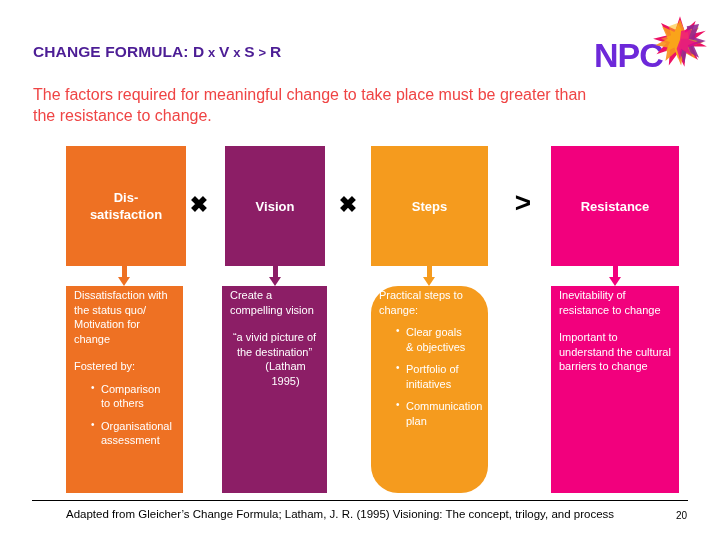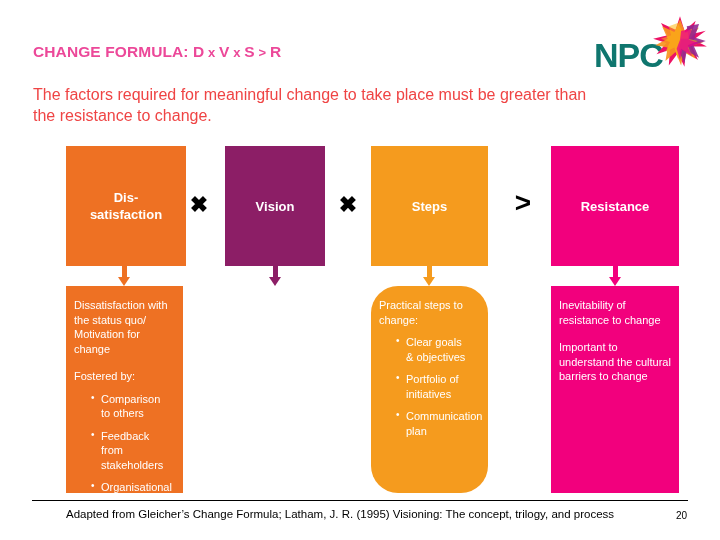--- a/index.html
+++ b/index.html
@@ -21,21 +21,21 @@
     height: 540px;
   }
 
   
   .slide-title {
     position: absolute;
     left: 33px;
     top: 43px;
     font-size: 15.5px;
     font-weight: bold;
-    color: #ec4899;
+    color: #4c1d95;
     letter-spacing: 0.1px;
     white-space: nowrap;
   }
   .slide-title .op {
     font-size: 13px;
     font-weight: bold;
   }
   .subtitle {
     position: absolute;
     left: 33px;
@@ -53,21 +53,21 @@
     top: 14px;
     width: 114px;
     height: 62px;
   }
   .logo-text {
     position: absolute;
     left: 0px;
     top: 22px;
     font-size: 34px;
     font-weight: bold;
-    color: #0f766e;
+    color: #6d28d9;
     letter-spacing: -1px;
     font-family: "Liberation Sans", sans-serif;
   }
   .logo-star {
     position: absolute;
     right: 0px;
     top: 0px;
     width: 56px;
     height: 56px;
   }
@@ -144,21 +144,21 @@
   .c4 { left: 613px; }
 
   
   .botbox {
     position: absolute;
     top: 286px;
     height: 207px;
     color: #ffffff;
     font-size: 11px;
     line-height: 14.5px;
-    padding: 12px 8px 6px 8px;
+    padding: 2px 8px 6px 8px;
     box-sizing: border-box;
   }
   .botbox.d1 { left: 66px;  width: 117px; }
   .botbox.d2 { left: 222px; width: 105px; text-align: center; }
   .botbox.d3 { left: 371px; width: 117px; }
   .botbox.d4 { left: 551px; width: 128px; }
 
   .botbox p { margin: 0; }
   .botbox .gap { height: 13px; }
   .botbox ul {
@@ -269,25 +269,30 @@
     <div class="stem" style="background:#F2007D;"></div>
       <div class="head"></div>
   </div>
 
   <div class="botbox d1" style="background:#EE7123;">
     <p>Dissatisfaction with the status quo/ Motivation for change</p>
     <div class="gap"></div>
     <p>Fostered by:</p>
     <ul>
       <li>Comparison to others</li>
-      <li>Feedback from stakeholders</li>
       <li>Organisational assessment</li>
     </ul>
   </div>
 
+  <div class="botbox d2" style="background:#8C1E66;">
+    <p style="text-align:left;">Create a compelling vision</p>
+    <div class="gap"></div>
+    <p class="quote-block">“a vivid picture of the destination”</p>
+    <span class="quote-cite">(Latham 1995)</span>
+  </div>
 
   <div class="botbox d3" style="background:#F59B1E;border-radius:27px;">
     <p>Practical steps to change:</p>
     <ul>
       <li>Clear goals &amp; objectives</li>
       <li>Portfolio of initiatives</li>
       <li>Communication plan</li>
     </ul>
   </div>
 

